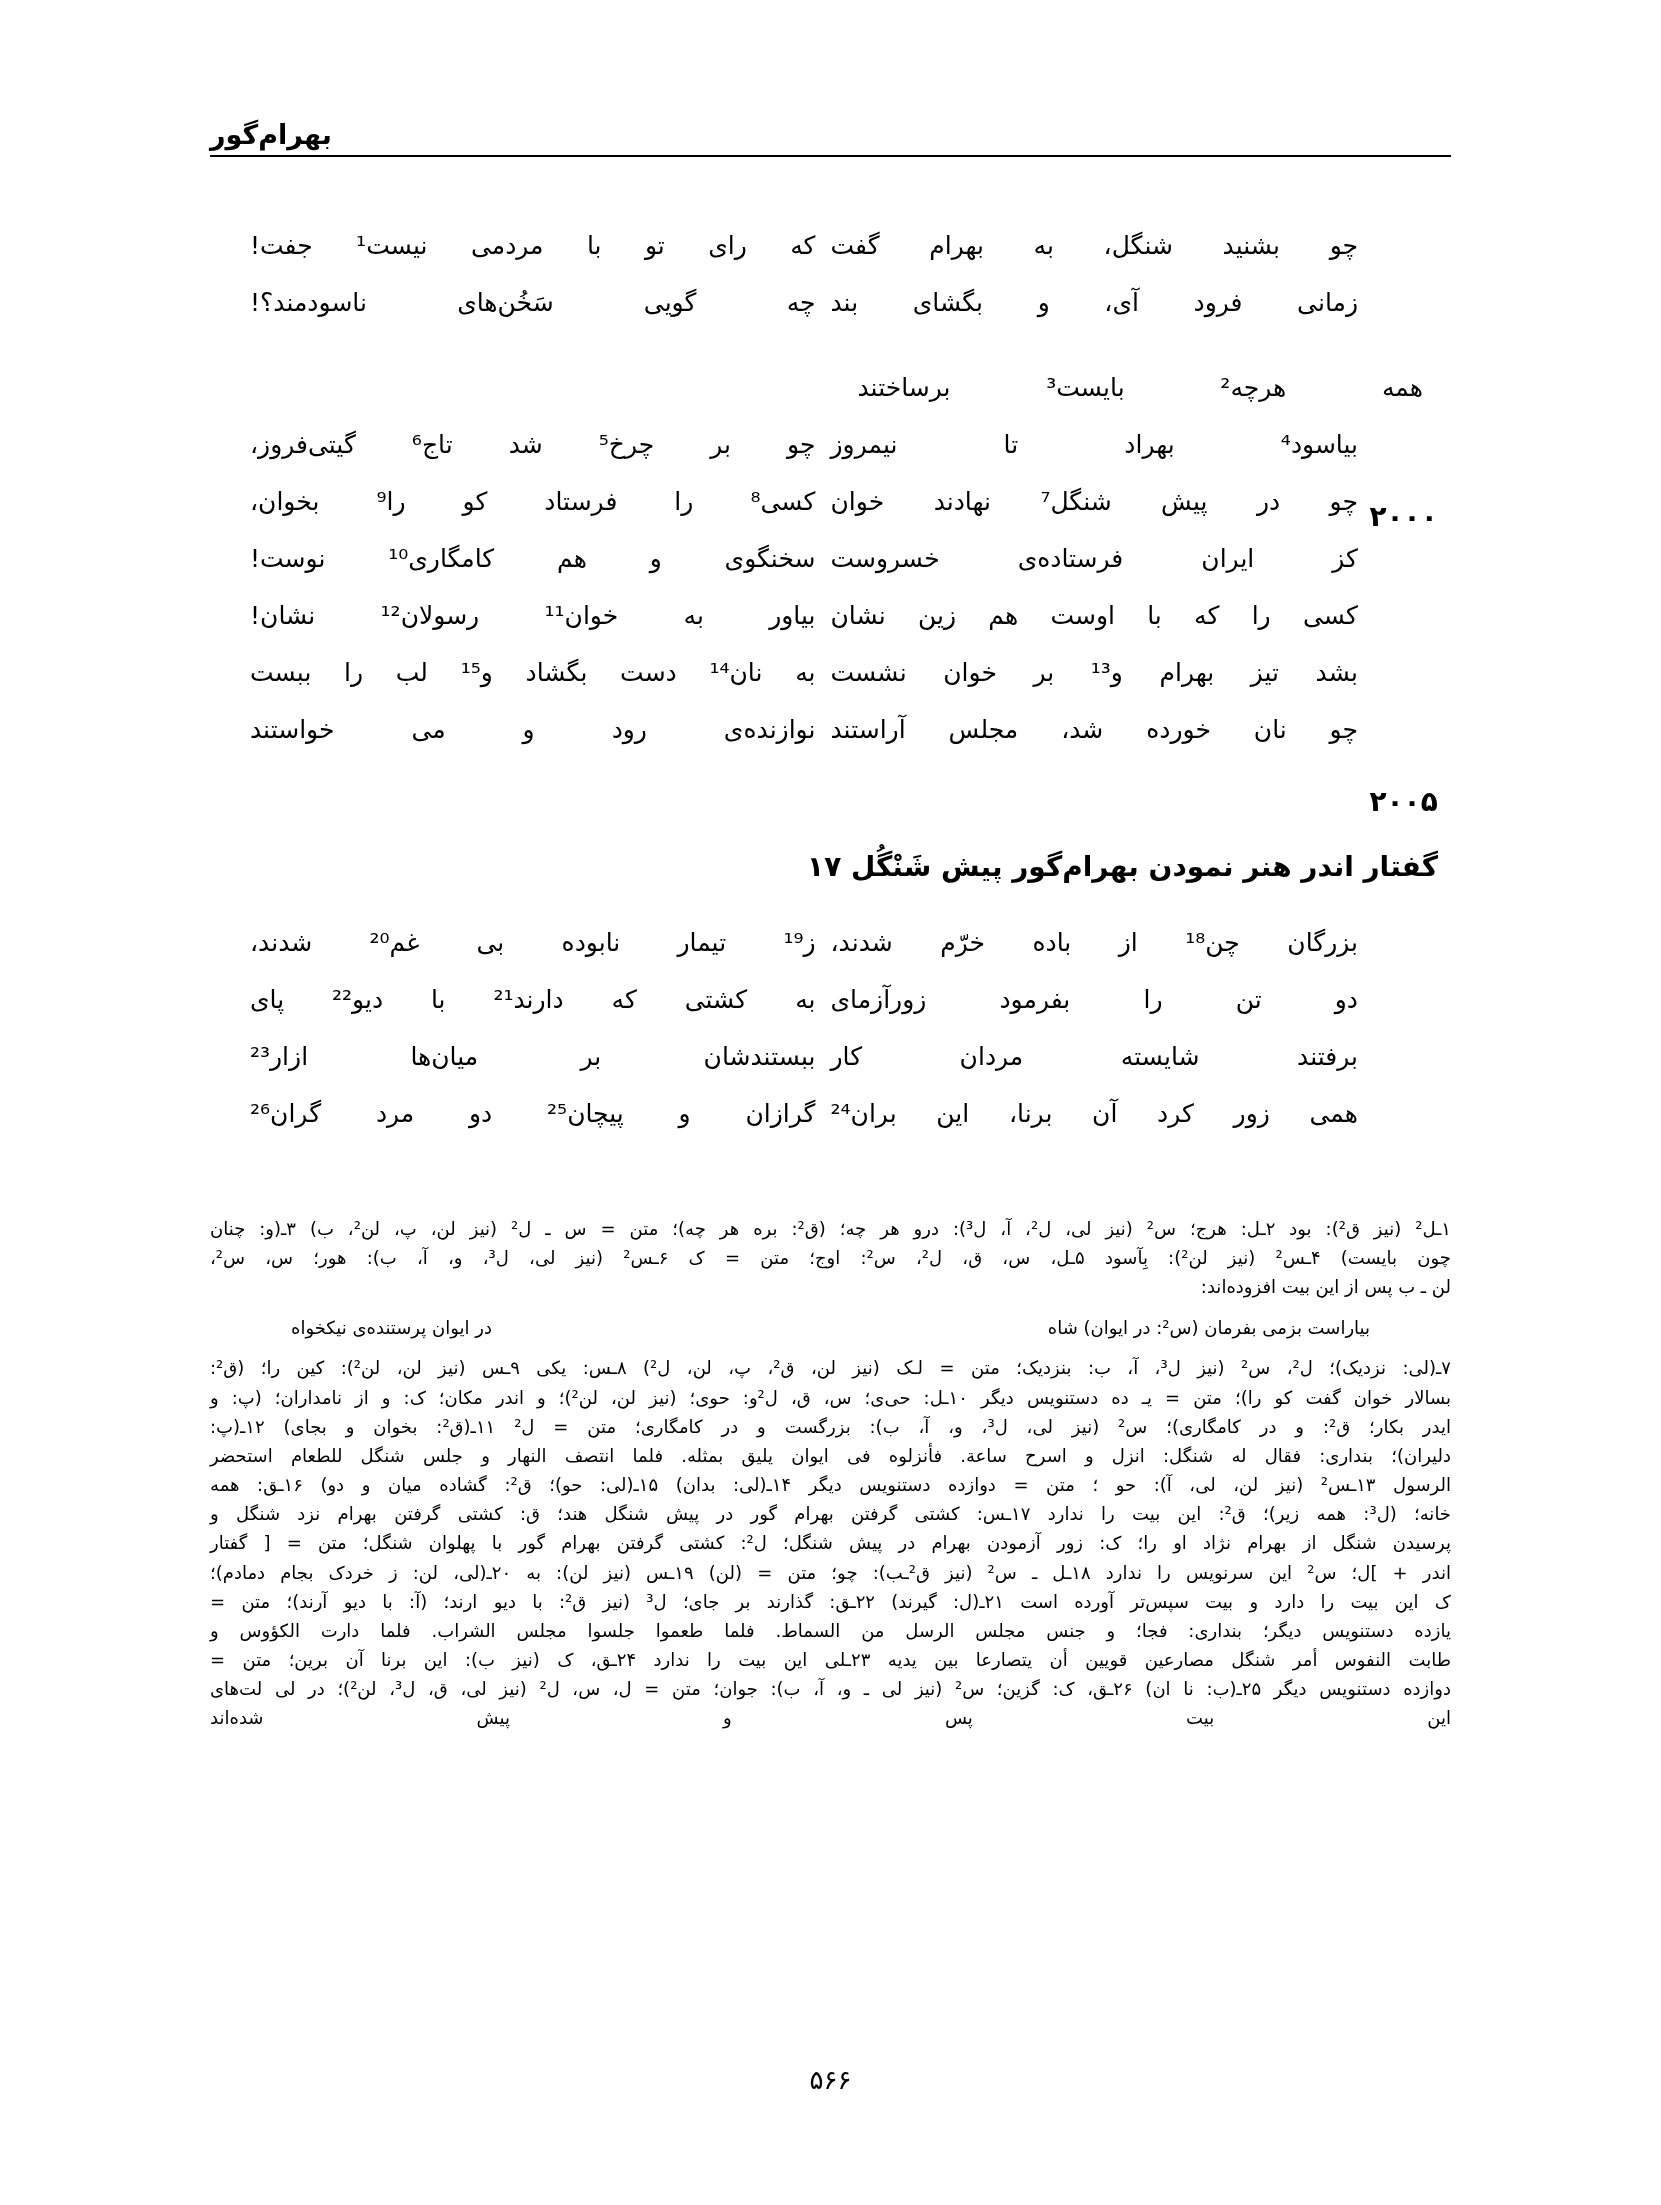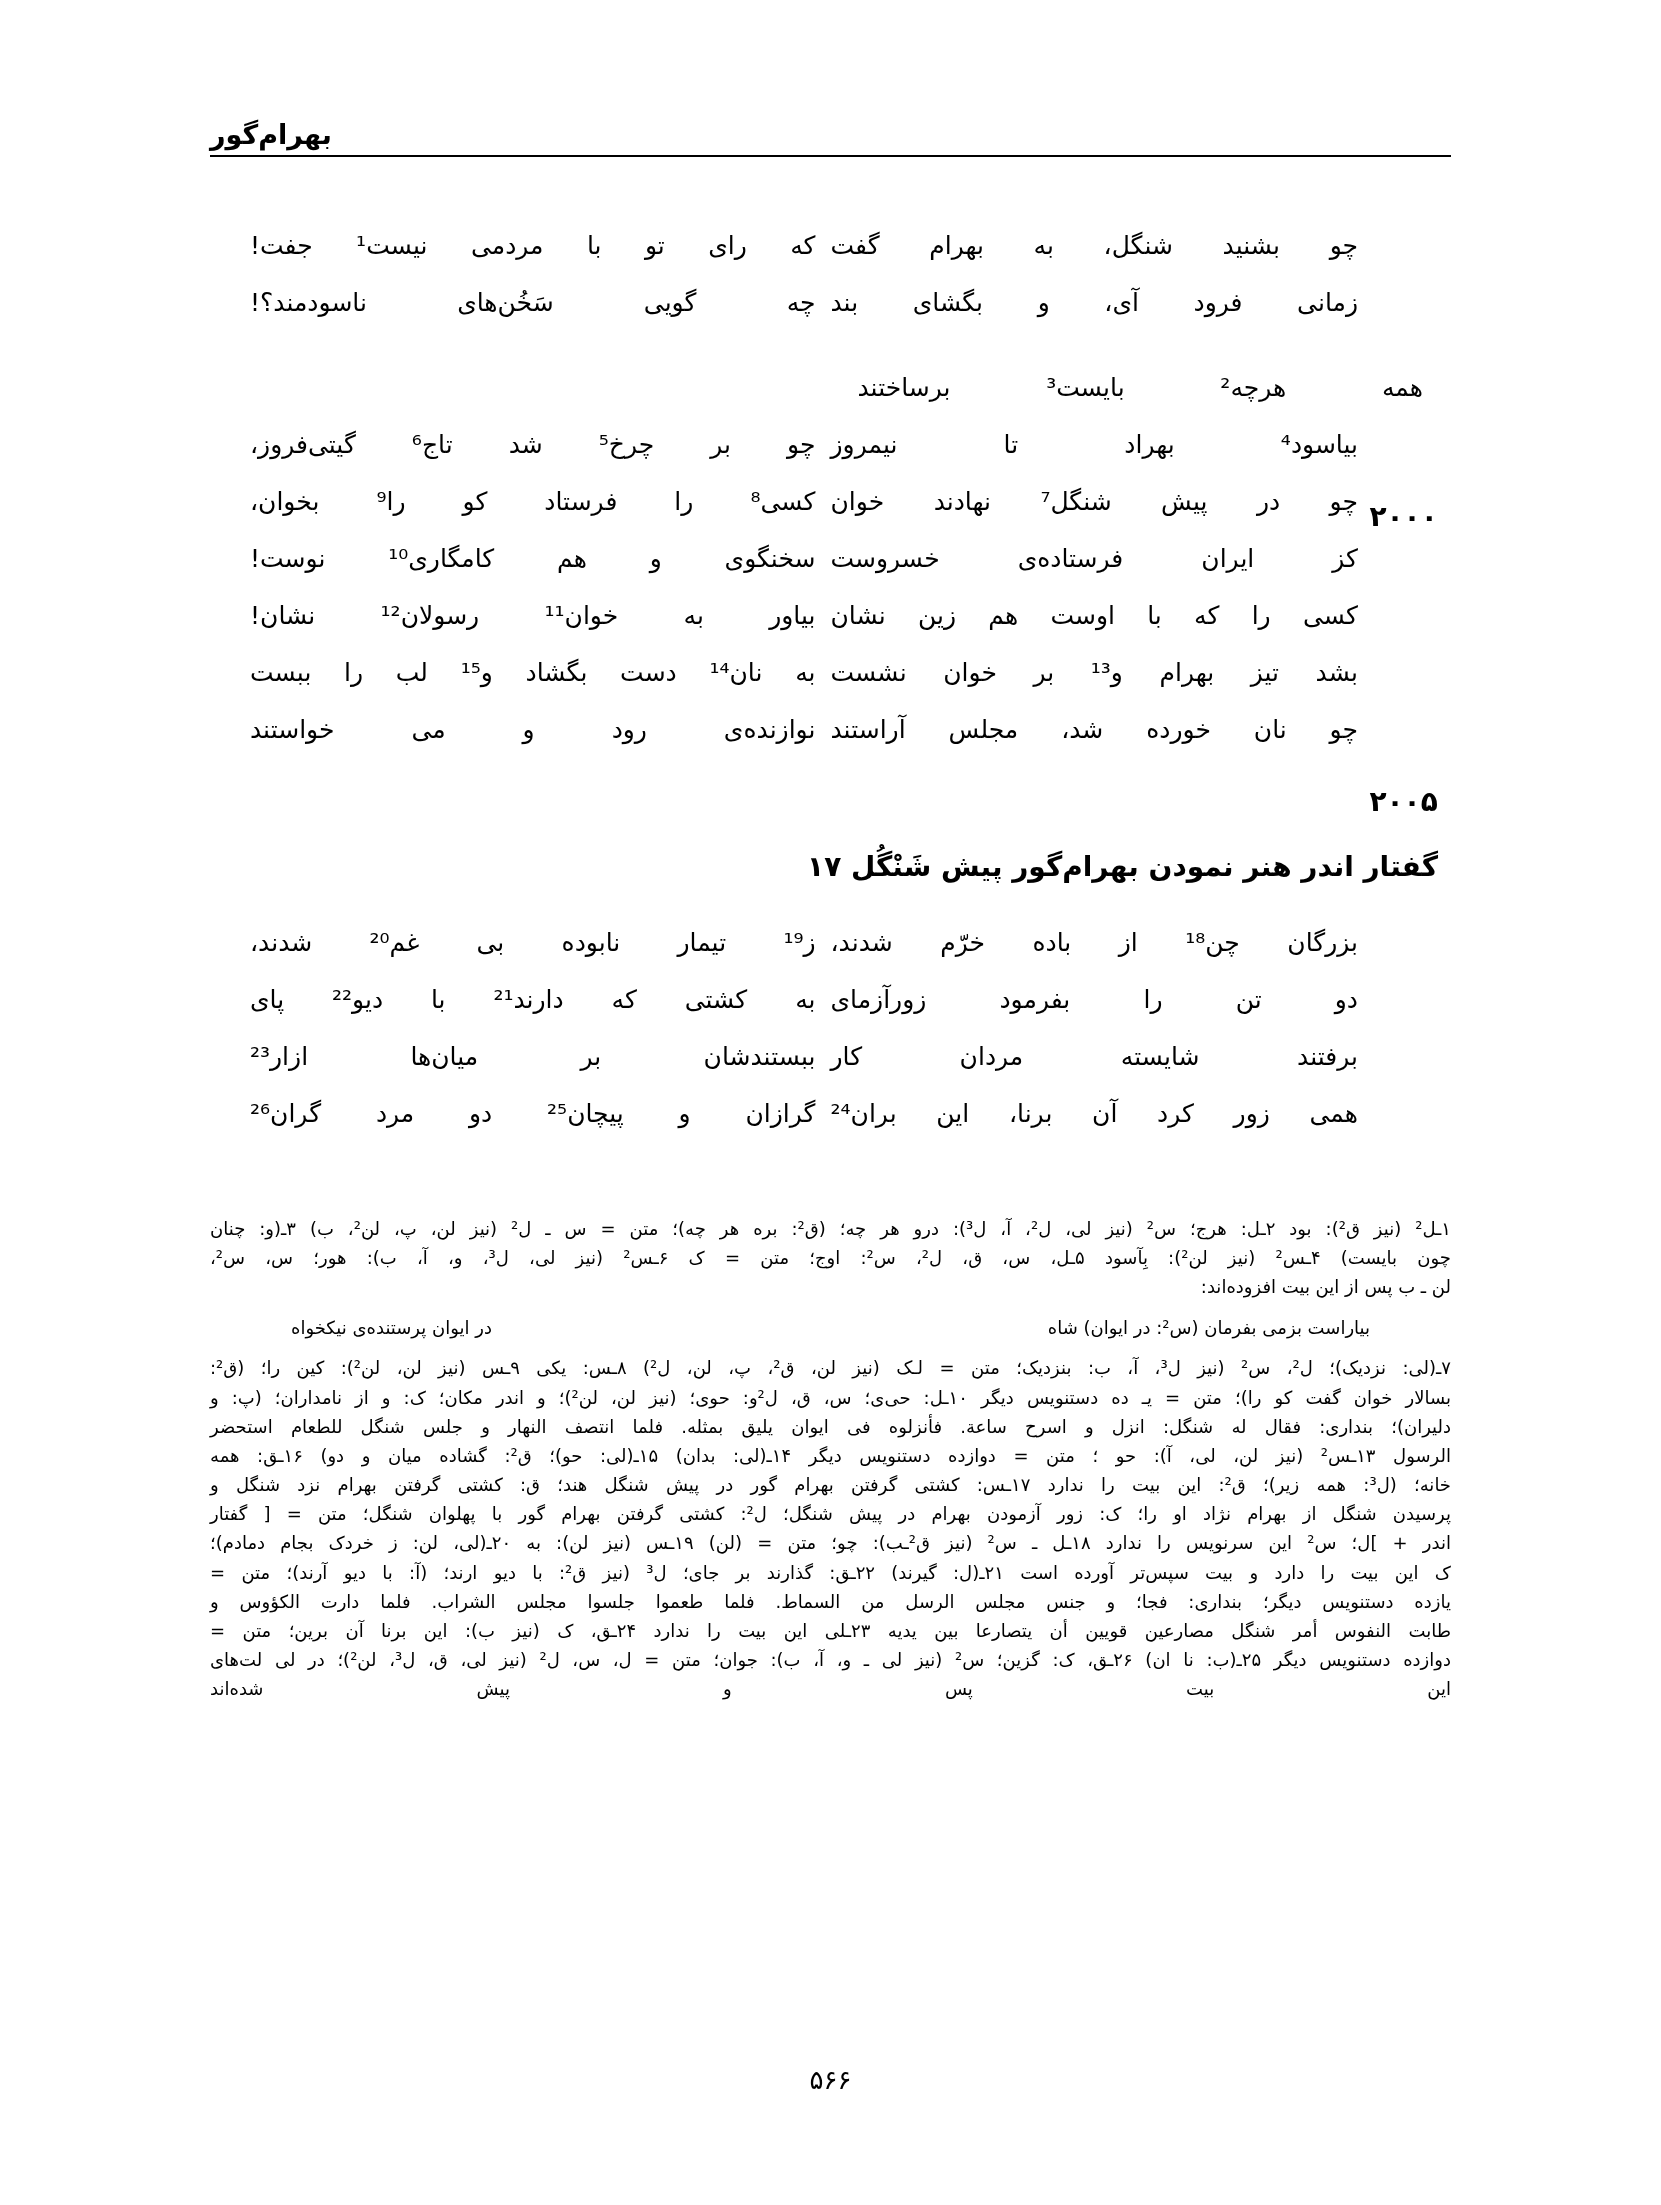--- a/index.html
+++ b/index.html
@@ -238,20 +238,21 @@
     <div class="fn-line">چون بایست)  ۴ـس² (نیز لن²): بِآسود  ۵ـل، س، ق، ل²، س²: اوج؛ متن = ک  ۶ـس² (نیز لی، ل³، و، آ، ب): هور؛ س، س²،</div>
     <div class="fn-line rightalign">لن ـ ب پس از این بیت افزوده‌اند:</div>
 
     <div class="fn-gapline">
       <span>بیاراست بزمی بفرمان (س²: در ایوان) شاه</span>
       <span>در ایوان پرستنده‌ی نیکخواه</span>
     </div>
 
     <div class="fn-line">۷ـ(لی: نزدیک)؛ ل²، س² (نیز ل³، آ، ب: بنزدیک؛ متن = لـک (نیز لن، ق²، پ، لن، ل²)  ۸ـس: یکی  ۹ـس (نیز لن، لن²): کین را؛ (ق²:</div>
     <div class="fn-line">بسالار خوان گفت کو را)؛ متن = یـ ده دستنویس دیگر  ۱۰ـل: حی‌ی؛ س، ق، ل²و: حوی؛ (نیز لن، لن²)؛ و اندر مکان؛ ک: و از نامداران؛ (پ: و</div>
+    <div class="fn-line">ایدر بکار؛ ق²: و در کامگاری)؛ س² (نیز لی، ل³، و، آ، ب): بزرگست و در کامگاری؛ متن = ل²  ۱۱ـ(ق²: بخوان و بجای)  ۱۲ـ(پ:</div>
     <div class="fn-line">دلیران)؛ بنداری: فقال له شنگل: انزل و اسرح ساعة. فأنزلوه فی ایوان یلیق بمثله. فلما انتصف النهار و جلس شنگل للطعام استحضر</div>
     <div class="fn-line">الرسول  ۱۳ـس² (نیز لن، لی، آ): حو ؛ متن = دوازده دستنویس دیگر  ۱۴ـ(لی: بدان)  ۱۵ـ(لی: حو)؛ ق²: گشاده میان و دو)  ۱۶ـق: همه</div>
     <div class="fn-line">خانه؛ (ل³: همه زیر)؛ ق²: این بیت را ندارد  ۱۷ـس: کشتی گرفتن بهرام گور در پیش شنگل هند؛ ق: کشتی گرفتن بهرام نزد شنگل و</div>
     <div class="fn-line">پرسیدن شنگل از بهرام نژاد او را؛ ک: زور آزمودن بهرام در پیش شنگل؛ ل²: کشتی گرفتن بهرام گور با پهلوان شنگل؛ متن = [ گفتار</div>
     <div class="fn-line">اندر + ]ل؛ س² این سرنویس را ندارد  ۱۸ـل ـ س² (نیز ق²ـب): چو؛ متن = (لن)  ۱۹ـس (نیز لن): به  ۲۰ـ(لی، لن: ز خردک بجام دمادم)؛</div>
     <div class="fn-line">ک این بیت را دارد و بیت سپس‌تر آورده است  ۲۱ـ(ل: گیرند)  ۲۲ـق: گذارند بر جای؛ ل³ (نیز ق²: با دیو ارند؛ (آ: با دیو آرند)؛ متن =</div>
     <div class="fn-line">یازده دستنویس دیگر؛ بنداری: فجا؛ و جنس مجلس الرسل من السماط. فلما طعموا جلسوا مجلس الشراب. فلما دارت الکؤوس و</div>
     <div class="fn-line">طابت النفوس أمر شنگل مصارعین قویین أن یتصارعا بین یدیه  ۲۳ـلی این بیت را ندارد  ۲۴ـق، ک (نیز ب): این برنا آن برین؛ متن =</div>
     <div class="fn-line">دوازده دستنویس دیگر  ۲۵ـ(ب: نا ان)  ۲۶ـق، ک: گزین؛ س² (نیز لی ـ و، آ، ب): جوان؛ متن = ل، س، ل² (نیز لی، ق، ل³، لن²)؛ در لی لت‌های</div>
     <div class="fn-line">این بیت پس و پیش شده‌اند</div>

